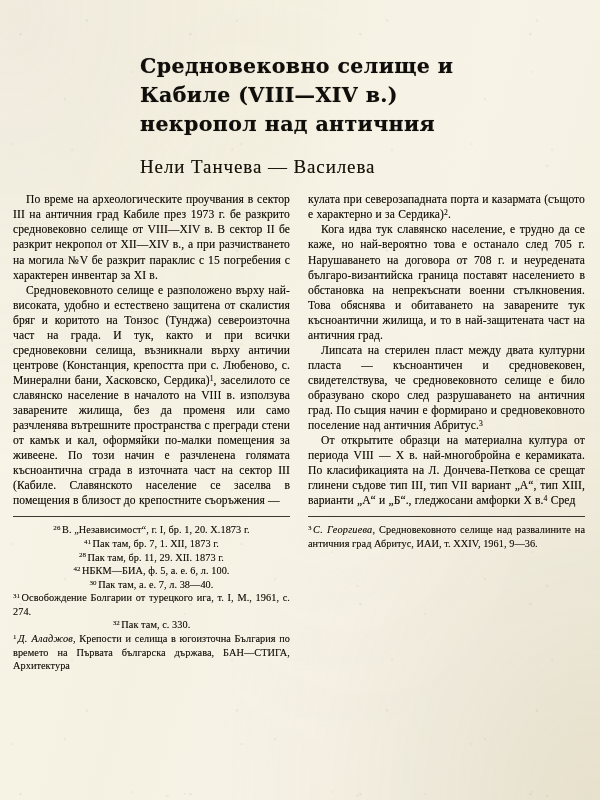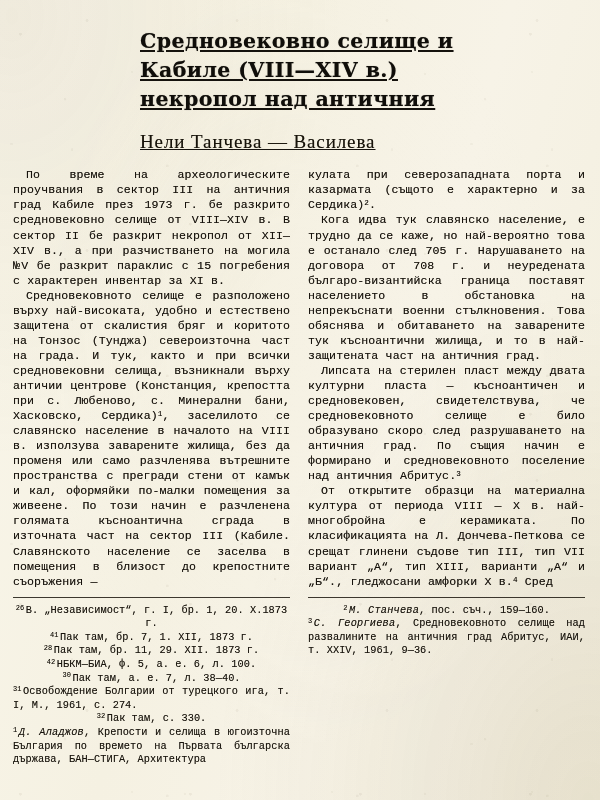--- a/index.html
+++ b/index.html
@@ -44,22 +44,21 @@
     mix-blend-mode: multiply;
     opacity: 0.9;
   }
   .content {
     position: relative;
     z-index: 2;
   }
 
   
   .title-block {
-    padding: 27px 20px 0 140px;
-    text-decoration: underline;
+    padding: 52px 20px 0 140px;
   }
   .doc-title {
     margin: 0;
     font-family: "DejaVu Serif", "Liberation Serif", serif;
     font-size: 20.5px;
     font-weight: 700;
     line-height: 1.42;
     letter-spacing: 0.4px;
     color: #100e0a;
     text-shadow: 0 0 0.7px rgba(20,16,10,0.55);
@@ -78,21 +77,20 @@
   
   .columns {
     display: flex;
     gap: 18px;
     padding: 14px 11px 0 13px;
     align-items: flex-start;
   }
   .col {
     width: 277px;
     flex: 0 0 277px;
-    font-family: Liberation Mono, monospace;
   }
   .body-text p {
     margin: 0;
     font-size: 11.6px;
     line-height: 15.05px;
     text-align: justify;
     text-justify: inter-word;
     letter-spacing: 0.08px;
     word-spacing: 0.2px;
     color: #16120c;
@@ -181,20 +179,19 @@
         <div class="body-text">
           <p><span>кулата при северозападната порта и казармата (същото е характерно и за Сердика)</span><sup>2</sup><span>.</span></p>
           <p class="indent">Кога идва тук славянско население, е трудно да се каже, но най-вероятно това е останало след 705 г. Нарушаването на договора от 708 г. и неуредената българо-византийска граница поставят населението в обстановка на непрекъснати военни стълкновения. Това обяснява и обитаването на заварените тук късноантични жилища, и то в най-защитената част на античния град.</p>
           <p class="indent"><span>Липсата на стерилен пласт между двата културни пласта — късноантичен и средновековен, свидетелствува, че средновековното селище е било образувано скоро след разрушаването на античния град. По същия начин е формирано и средновековното поселение над античния Абритус.</span><sup>3</sup></p>
           <p class="indent"><span>От открытите образци на материална култура от периода VIII — X в. най-многобройна е керамиката. По класификацията на Л. Дончева-Петкова се срещат глинени съдове тип III, тип VII вариант „А“, тип XIII, варианти „А“ и „Б“., гледжосани амфорки X в.</span><sup>4</sup><span> Сред</span></p>
         </div>
 
         <hr class="note-rule">
 
         <div class="notes col-notes">
-          <p class="ragged"><span class="num">2</span><i>М. Станчева</i><span>, пос. съч., 159—160.</span></p>
           <p><span class="num">3</span><i>С. Георгиева</i><span>, Средновековното селище над развалините на античния град Абритус, ИАИ, т. XXIV, 1961, 9—36.</span></p>
         </div>
       </div>
 
     </div>
   </div>
 </div>
 
 </body></html>

